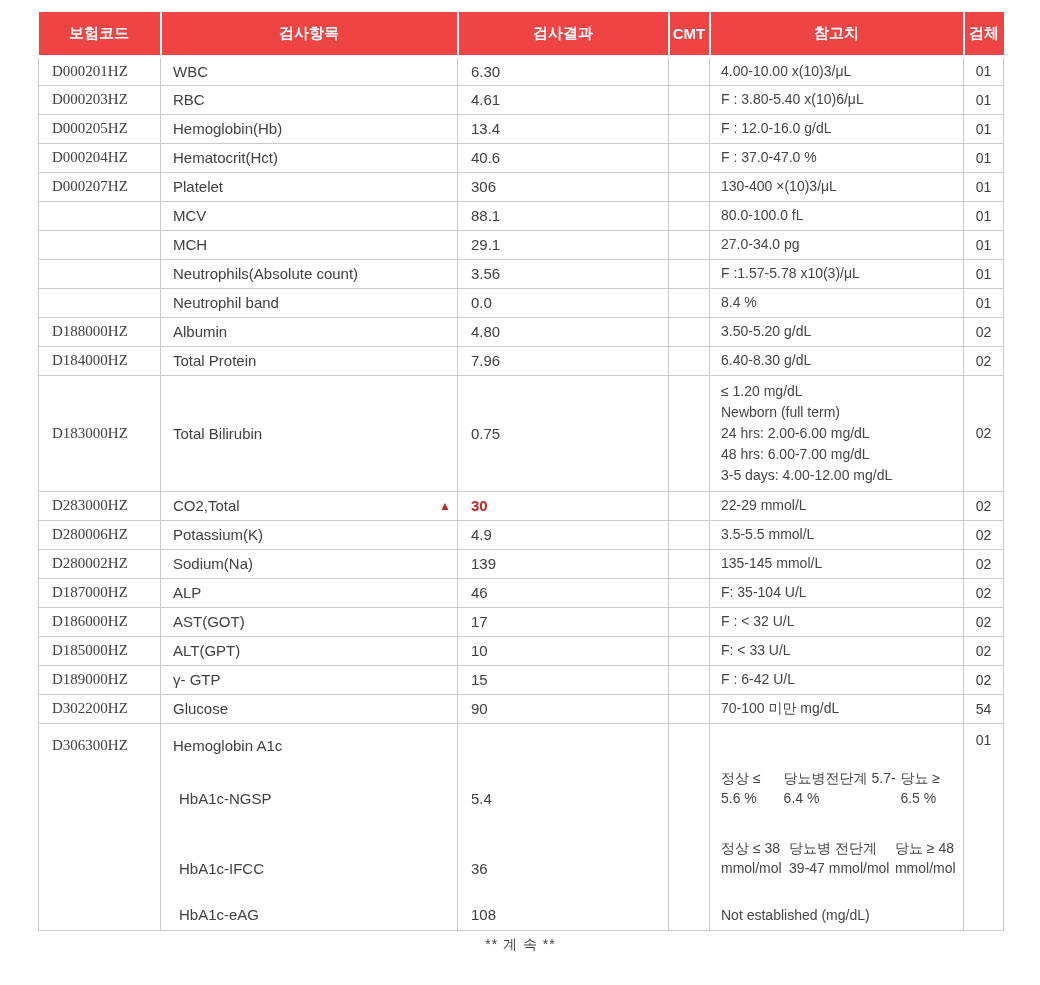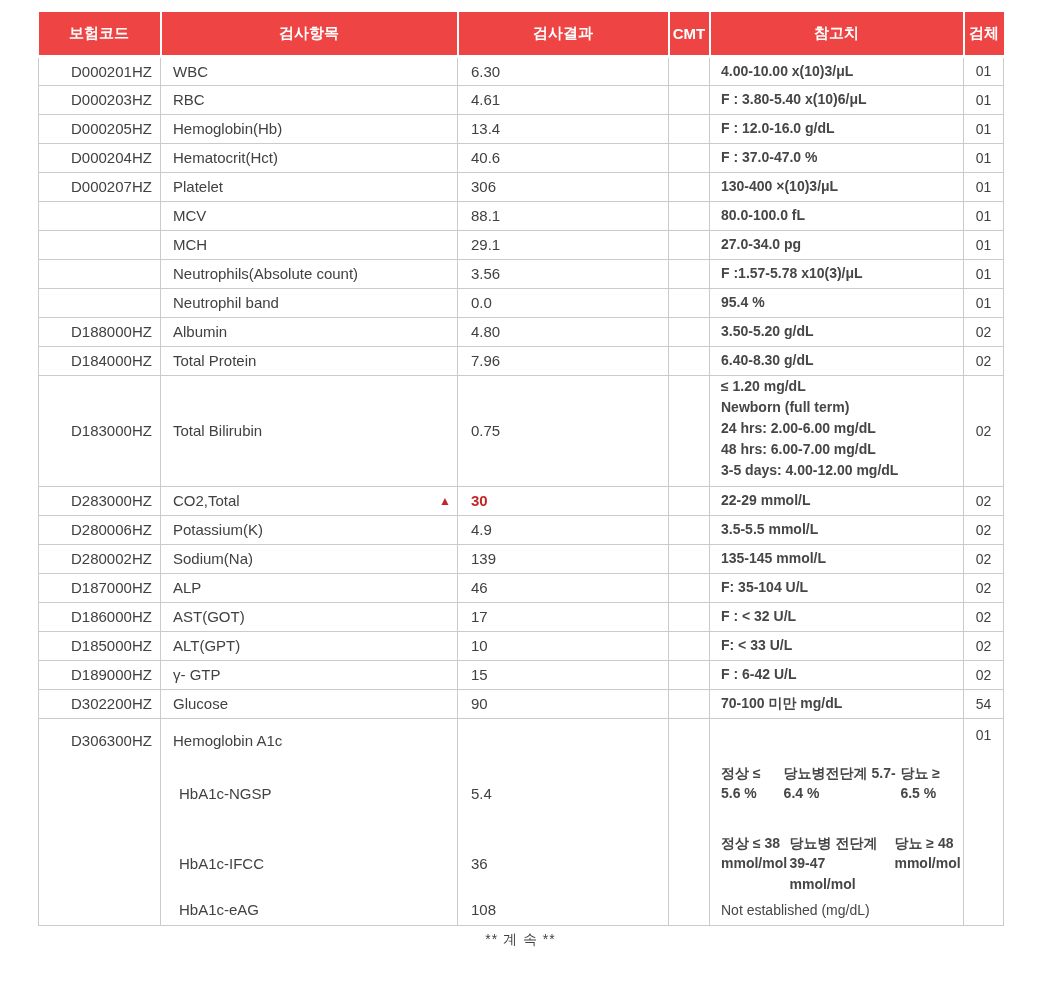--- a/index.html
+++ b/index.html
@@ -12,27 +12,27 @@
     background:#ef4444; color:#ffffff; font-size:15px; font-weight:bold;
     height:44px; text-align:center; vertical-align:middle;
     border-right:2px solid #ffffff; border-bottom:3px solid #ffffff;
   }
   thead th:last-child { border-right:none; }
   
   tbody td {
     border:1px solid #cbcbcb; background:#ffffff; vertical-align:middle;
     font-size:15px; color:#414141; height:29px;
   }
-  td.c-code { padding-left:32px; }
+  td.c-code { padding-left:13px;font-family:Liberation Serif, serif; }
   td.c-item { padding-left:12px;margin-top:16px; }
   td.c-item .item-wrap { display:flex; align-items:center; justify-content:space-between; padding-right:6px; }
   td.c-result { padding-left:13px; }
   td.c-ref { padding-left:11px; font-size:14px; color:#464646; }
-  td.c-ref .ref-line { line-height:21px;font-weight:bold; }
-  td.c-ref.pad { padding-bottom:5px;margin-top:39px; }
+  td.c-ref .ref-line { line-height:21px; }
+  td.c-ref.pad { padding-top:5px; padding-bottom:5px;margin-top:39px; }
   td.c-spec { text-align:center; font-size:14px; }
   .flag { color:#c22726; font-size:12px; line-height:1; }
   .abnormal { color:#c22726; font-weight:700; }
   
   tr.a1c td { vertical-align:top; height:auto; }
   .a1c-head { height:44px; display:flex; align-items:center; }
   .a1c-head.spec { justify-content:center; align-items:flex-start; padding-top:8px; }
   .a1c-group { height:62px; display:flex; align-items:center; }
   .a1c-group.refs { flex-direction:row; align-items:flex-start; justify-content:center; }
   .a1c-group.refs .ref-line { line-height:20.5px; }
@@ -181,21 +181,21 @@
         <tr>
           <td class="c-code"></td>
           <td class="c-item">
             <div class="item-wrap">
               <span>Neutrophil band</span>
             </div>
           </td>
           <td class="c-result">0.0</td>
           <td class="c-cmt"></td>
           <td class="c-ref">
-            <div class="ref-line">95.4 %</div>
+            <div class="ref-line">8.4 %</div>
           </td>
           <td class="c-spec">01</td>
         </tr>
         <tr>
           <td class="c-code">D188000HZ</td>
           <td class="c-item">
             <div class="item-wrap">
               <span>Albumin</span>
             </div>
           </td>

